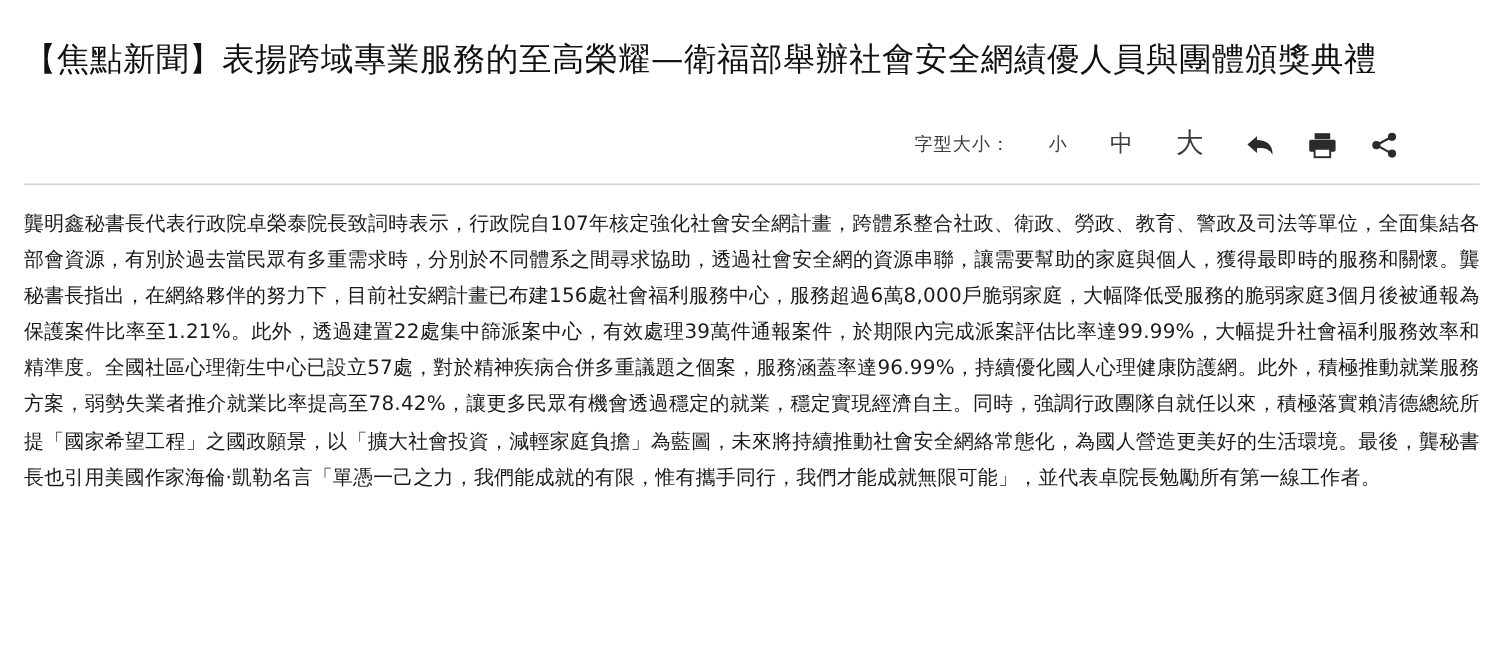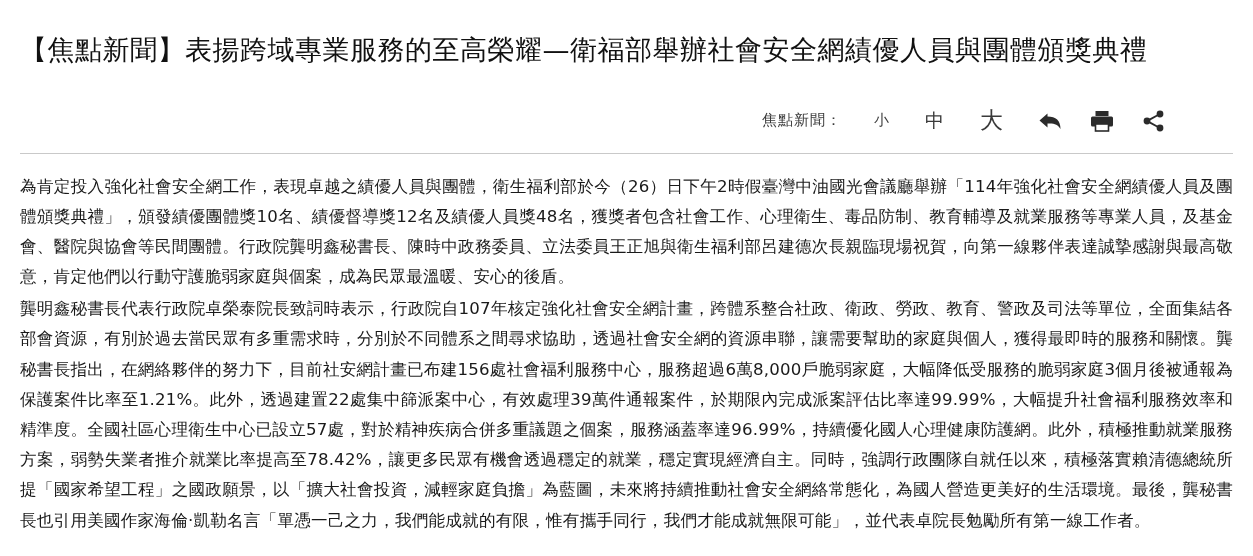--- a/index.html
+++ b/index.html
@@ -84,21 +84,21 @@
   }
 </style>
 </head>
 <body>
 
 <div class="page">
 
   <h1 class="title">【焦點新聞】表揚跨域專業服務的至高榮耀—衛福部舉辦社會安全網績優人員與團體頒獎典禮</h1>
 
   <div class="toolbar">
-    <span class="fontsize-label">焦點新聞：</span>
+    <span class="fontsize-label">字型大小：</span>
 
     <a href="#" class="fs-btn fs-small">小</a>
     <a href="#" class="fs-btn fs-medium">中</a>
     <a href="#" class="fs-btn fs-large">大</a>
 
     <span class="icon-btn" title="back">
       <svg width="26" height="22" viewBox="0 0 26 22" aria-hidden="true">
         <path d="M10.5 3.5 L2.5 10.5 L10.5 17.5 L10.5 13.5 C17 13 21 14.5 23.5 19 C23.5 10.5 19 6.8 10.5 6.6 Z" fill="#2b2b2b"></path>
       </svg>
     </span>
@@ -117,17 +117,16 @@
         <circle cx="19" cy="19" r="3.4" fill="#2b2b2b"></circle>
         <circle cx="6" cy="12" r="3.4" fill="#2b2b2b"></circle>
         <path d="M8.6 10.6 L16.6 6.2 M8.6 13.4 L16.6 17.8" stroke="#2b2b2b" stroke-width="1.8" fill="none"></path>
       </svg>
     </span>
   </div>
 
   <hr class="divider">
 
   <div class="content">
-    <p class="para">為肯定投入強化社會安全網工作，表現卓越之績優人員與團體，衛生福利部於今（26）日下午2時假臺灣中油國光會議廳舉辦「114年強化社會安全網績優人員及團體頒獎典禮」，頒發績優團體獎10名、績優督導獎12名及績優人員獎48名，獲獎者包含社會工作、心理衛生、毒品防制、教育輔導及就業服務等專業人員，及基金會、醫院與協會等民間團體。行政院龔明鑫秘書長、陳時中政務委員、立法委員王正旭與衛生福利部呂建德次長親臨現場祝賀，向第一線夥伴表達誠摯感謝與最高敬意，肯定他們以行動守護脆弱家庭與個案，成為民眾最溫暖、安心的後盾。</p>
     <p class="para">龔明鑫秘書長代表行政院卓榮泰院長致詞時表示，行政院自107年核定強化社會安全網計畫，跨體系整合社政、衛政、勞政、教育、警政及司法等單位，全面集結各部會資源，有別於過去當民眾有多重需求時，分別於不同體系之間尋求協助，透過社會安全網的資源串聯，讓需要幫助的家庭與個人，獲得最即時的服務和關懷。龔秘書長指出，在網絡夥伴的努力下，目前社安網計畫已布建156處社會福利服務中心，服務超過6萬8,000戶脆弱家庭，大幅降低受服務的脆弱家庭3個月後被通報為保護案件比率至1.21%。此外，透過建置22處集中篩派案中心，有效處理39萬件通報案件，於期限內完成派案評估比率達99.99%，大幅提升社會福利服務效率和精準度。全國社區心理衛生中心已設立57處，對於精神疾病合併多重議題之個案，服務涵蓋率達96.99%，持續優化國人心理健康防護網。此外，積極推動就業服務方案，弱勢失業者推介就業比率提高至78.42%，讓更多民眾有機會透過穩定的就業，穩定實現經濟自主。同時，強調行政團隊自就任以來，積極落實賴清德總統所提「國家希望工程」之國政願景，以「擴大社會投資，減輕家庭負擔」為藍圖，未來將持續推動社會安全網絡常態化，為國人營造更美好的生活環境。最後，龔秘書長也引用美國作家海倫·凱勒名言「單憑一己之力，我們能成就的有限，惟有攜手同行，我們才能成就無限可能」，並代表卓院長勉勵所有第一線工作者。</p>
   </div>
 
 </div>
 
 </body></html>

